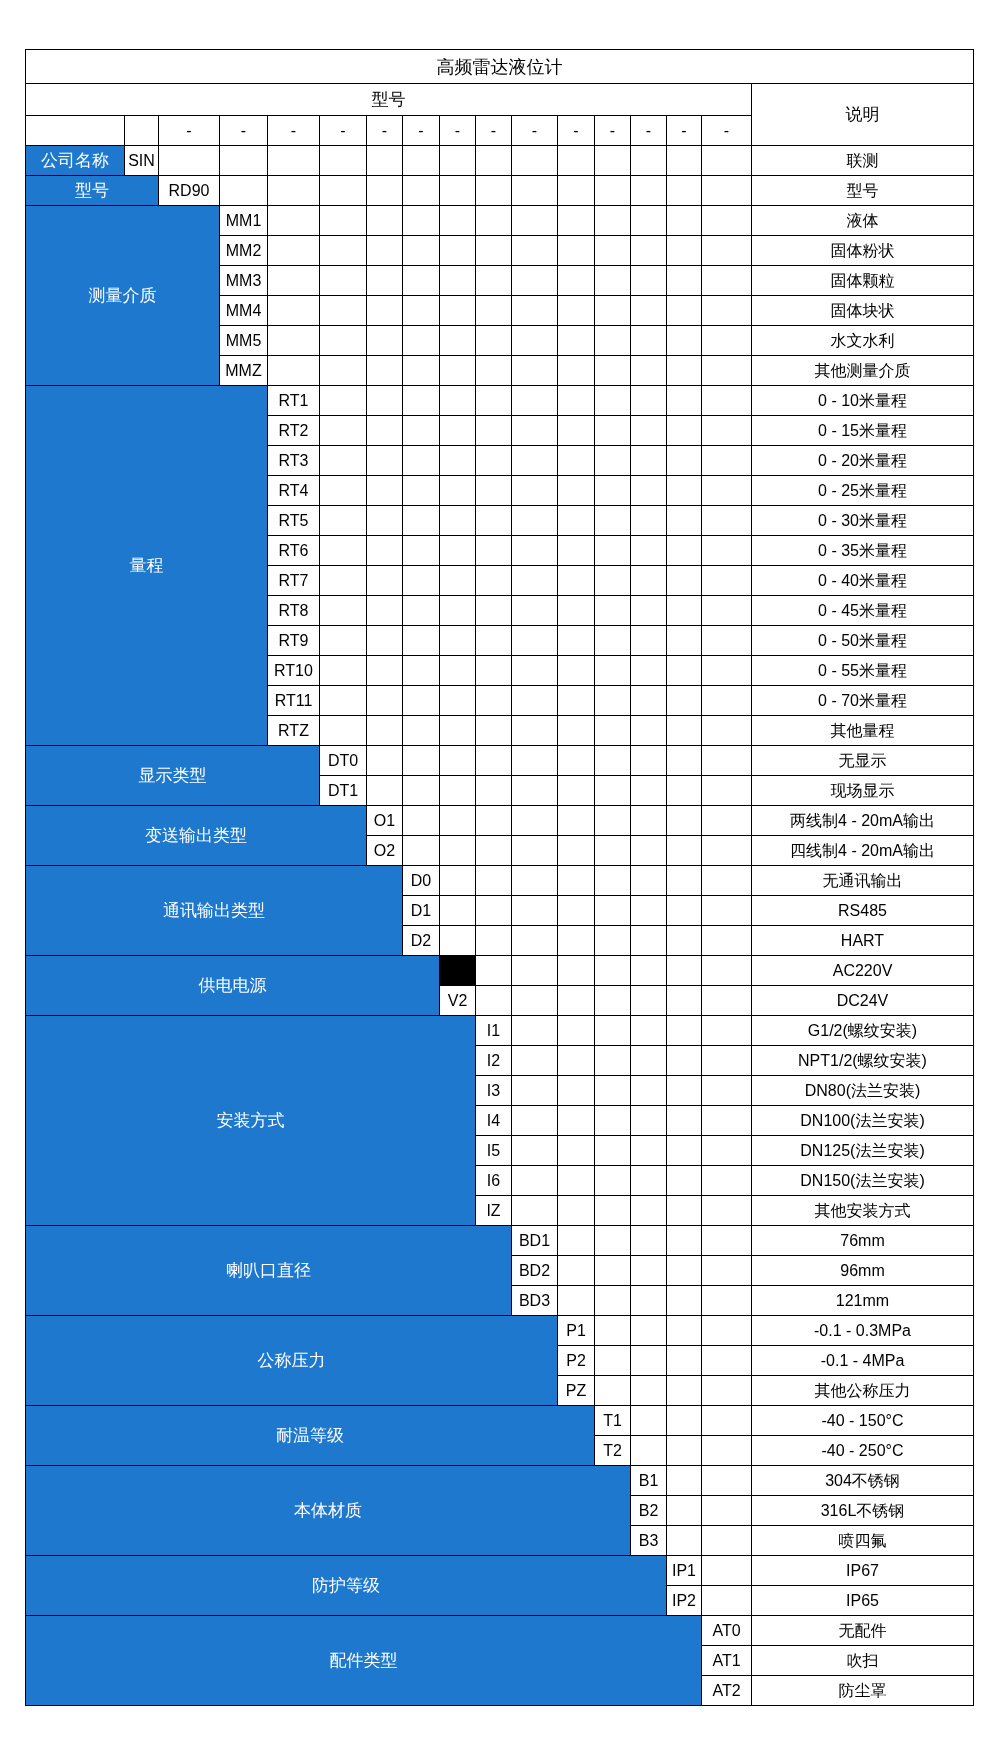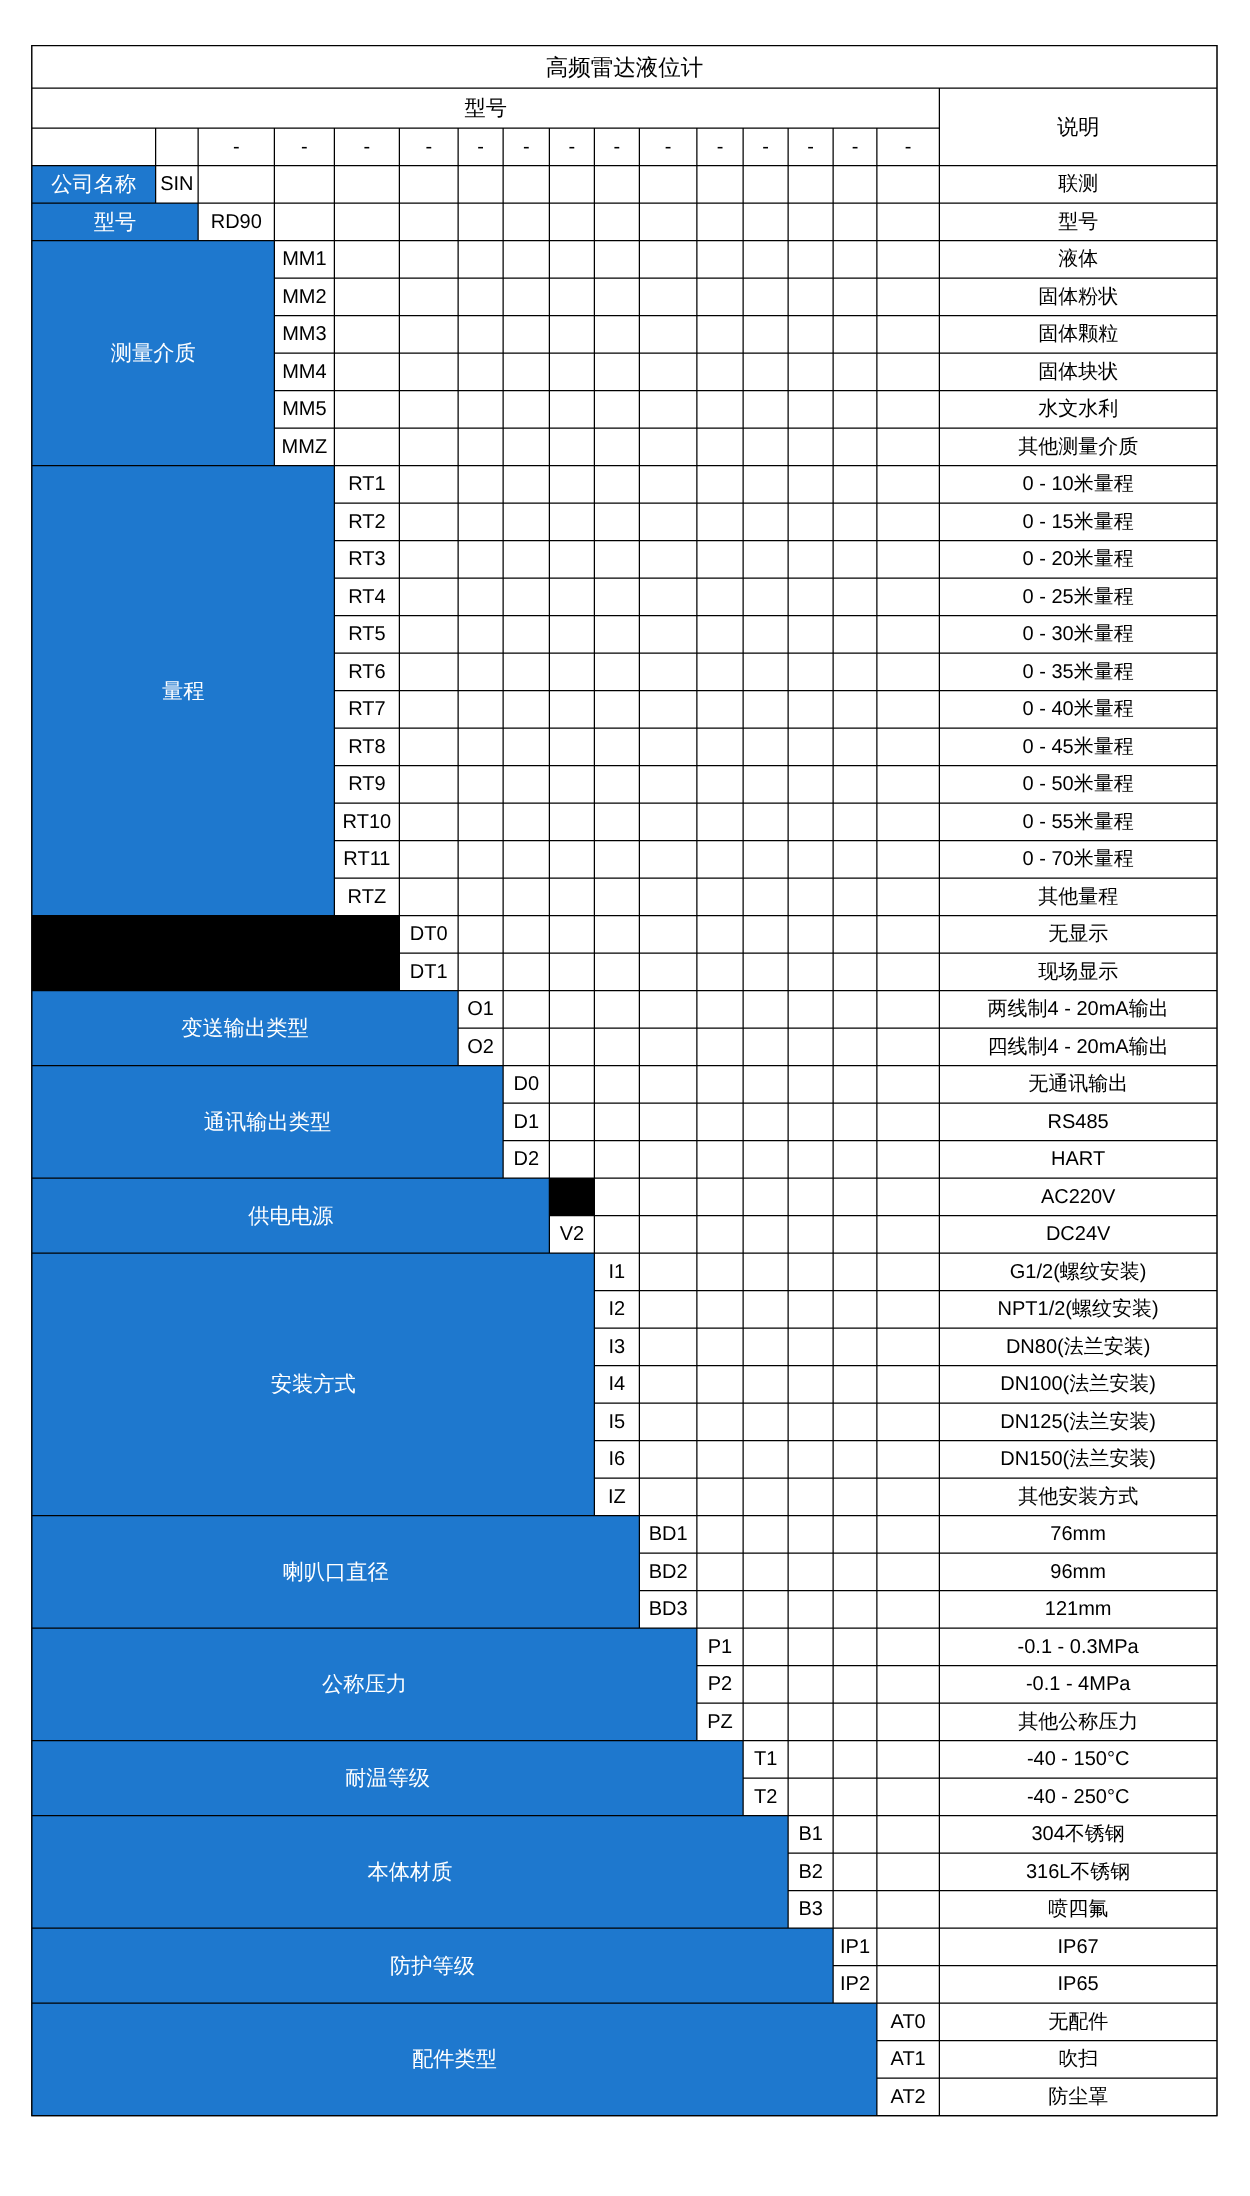--- a/index.html
+++ b/index.html
@@ -1,18 +1,18 @@
 <!DOCTYPE html>
 <html style="--accent: #1E78CE;"><head>
 <meta charset="utf-8">
 <style>
   html,body{margin:0;padding:0;background:#fff;}
   #page{position:relative;width:1000px;height:1757px;background:#fff;
         font-family:"Liberation Sans","DejaVu Sans",sans-serif;color:#000;}
-  #grid{position:absolute;left:25px;top:36px;display:grid;gap:1px;
+  #grid{position:absolute;left:25px;top:49px;display:grid;gap:1px;
         background:#000;border:1px solid #000;
         grid-template-columns:98px 33px 60px 47px 51px 46px 35px 36px 35px 35px 45px 36px 35px 35px 34px 49px 221px;
         grid-template-rows:33px 31px 29px repeat(52,29px);}
   .cell{background:#fff;display:flex;align-items:center;justify-content:center;
         font-size:17px;line-height:1;white-space:nowrap;overflow:hidden;}
   .title{font-size:18px;}
   .hdr{font-size:17px;}
   .dash{font-size:16px;}
   .code{font-size:16px;}
   .desc{font-size:16px;}
@@ -310,20 +310,21 @@
       <div class="cell" style="grid-area: 23 / 8 / 24 / 9;"></div>
       <div class="cell" style="grid-area: 23 / 9 / 24 / 10;"></div>
       <div class="cell" style="grid-area: 23 / 10 / 24 / 11;"></div>
       <div class="cell" style="grid-area: 23 / 11 / 24 / 12;"></div>
       <div class="cell" style="grid-area: 23 / 12 / 24 / 13;"></div>
       <div class="cell" style="grid-area: 23 / 13 / 24 / 14;"></div>
       <div class="cell" style="grid-area: 23 / 14 / 24 / 15;"></div>
       <div class="cell" style="grid-area: 23 / 15 / 24 / 16;"></div>
       <div class="cell" style="grid-area: 23 / 16 / 24 / 17;"></div>
       <div class="cell desc" style="grid-area: 23 / 17 / 24 / 18;">其他量程</div>
+      <div class="cell category" style="grid-area: 24 / 1 / 26 / 6;">显示类型</div>
       <div class="cell code" style="grid-area: 24 / 6 / 25 / 7;">DT0</div>
       <div class="cell" style="grid-area: 24 / 7 / 25 / 8;"></div>
       <div class="cell" style="grid-area: 24 / 8 / 25 / 9;"></div>
       <div class="cell" style="grid-area: 24 / 9 / 25 / 10;"></div>
       <div class="cell" style="grid-area: 24 / 10 / 25 / 11;"></div>
       <div class="cell" style="grid-area: 24 / 11 / 25 / 12;"></div>
       <div class="cell" style="grid-area: 24 / 12 / 25 / 13;"></div>
       <div class="cell" style="grid-area: 24 / 13 / 25 / 14;"></div>
       <div class="cell" style="grid-area: 24 / 14 / 25 / 15;"></div>
       <div class="cell" style="grid-area: 24 / 15 / 25 / 16;"></div>

